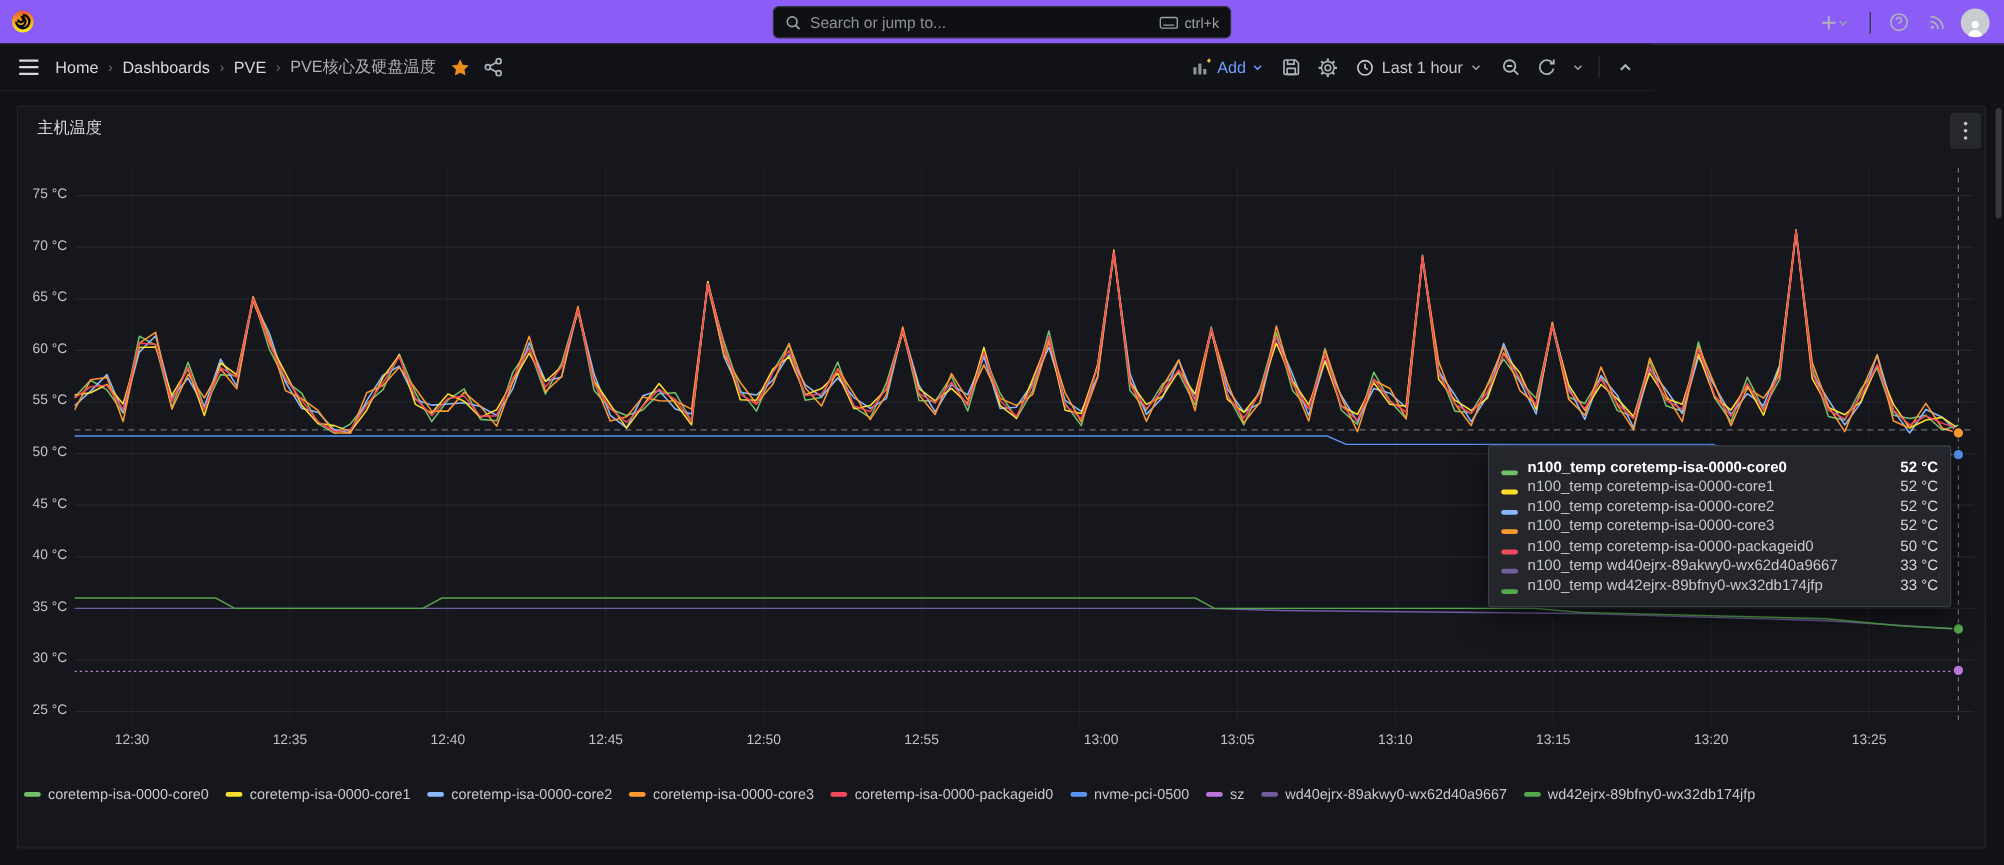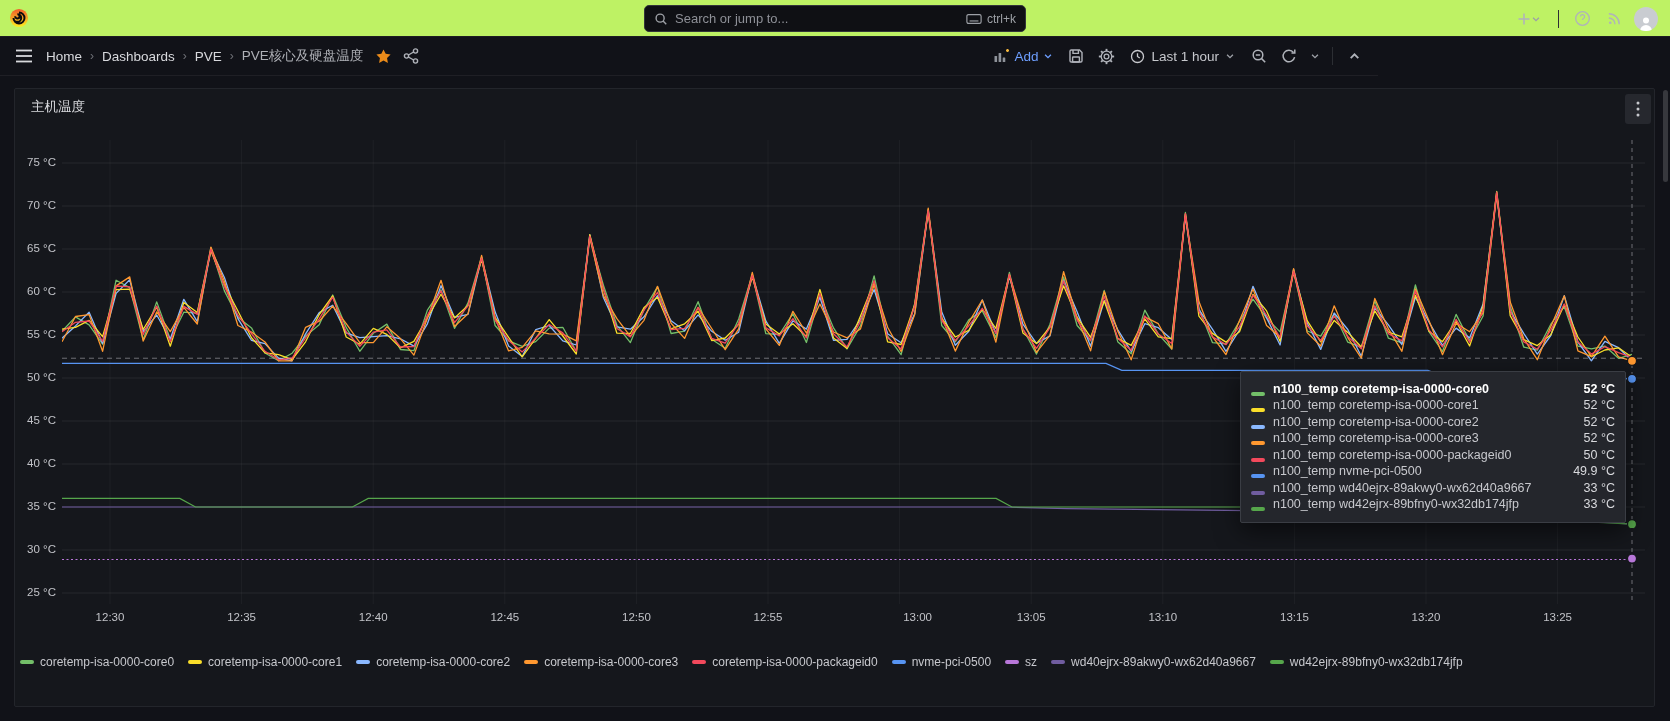--- a/index.html
+++ b/index.html
@@ -1,21 +1,21 @@
 <!DOCTYPE html>
 <html><head>
 <meta charset="utf-8">
 <style>
   * { box-sizing: border-box; margin: 0; padding: 0; }
   html,body { background:#0b0c0e; }
   body { font-family:"Liberation Sans","DejaVu Sans",sans-serif; color:#c7c8cd; }
   #root { position:relative; width:1670px; height:721px; background:#111218; overflow:hidden; }
 
   
-  .topbar { position:absolute; left:0; top:0; width:1670px; height:37px; background:#bef264;
+  .topbar { position:absolute; left:0; top:0; width:1670px; height:37px; background:#8b5cf6;
             display:flex; align-items:flex-end; border-bottom:1px solid #1c1d21; }
   .logo { width:37px; height:37px; display:flex; align-items:center; justify-content:center; cursor:pointer; }
   .searchbox { position:absolute; left:50%; top:5px; transform:translateX(-50%);
                width:382px; height:27px; background:#0f1014; border:1px solid #33353a; border-radius:5px;
                display:flex; align-items:center; padding:0 9px; gap:7px; }
   .searchbox input { flex:1; background:transparent; border:none; outline:none; color:#c7c8cd; font-size:13px; }
   .searchbox input::placeholder { color:#8e9097; }
   .shortcut { display:flex; align-items:center; gap:5px; color:#9da0a6; font-size:12px; }
   .top-right { position:absolute; right:10px; top:0; height:37px; display:flex; align-items:center; gap:4px; }
   .iconbtn { width:28px; height:28px; display:flex; align-items:center; justify-content:center;
@@ -384,25 +384,20 @@
           <span class="t-marker" style="background: rgb(255, 152, 48);"></span>
           <span class="t-label">n100_temp coretemp-isa-0000-core3</span>
           <span class="t-val">52 °C</span>
         </div>
         <div class="t-row">
           <span class="t-marker" style="background: rgb(242, 73, 92);"></span>
           <span class="t-label">n100_temp coretemp-isa-0000-packageid0</span>
           <span class="t-val">50 °C</span>
         </div>
         <div class="t-row">
-          <span class="t-marker" style="background: rgb(87, 148, 242);"></span>
-          <span class="t-label">n100_temp nvme-pci-0500</span>
-          <span class="t-val">49.9 °C</span>
-        </div>
-        <div class="t-row">
           <span class="t-marker" style="background: rgb(112, 93, 160);"></span>
           <span class="t-label">n100_temp wd40ejrx-89akwy0-wx62d40a9667</span>
           <span class="t-val">33 °C</span>
         </div>
         <div class="t-row">
           <span class="t-marker" style="background: rgb(86, 166, 75);"></span>
           <span class="t-label">n100_temp wd42ejrx-89bfny0-wx32db174jfp</span>
           <span class="t-val">33 °C</span>
         </div>
       </div>

